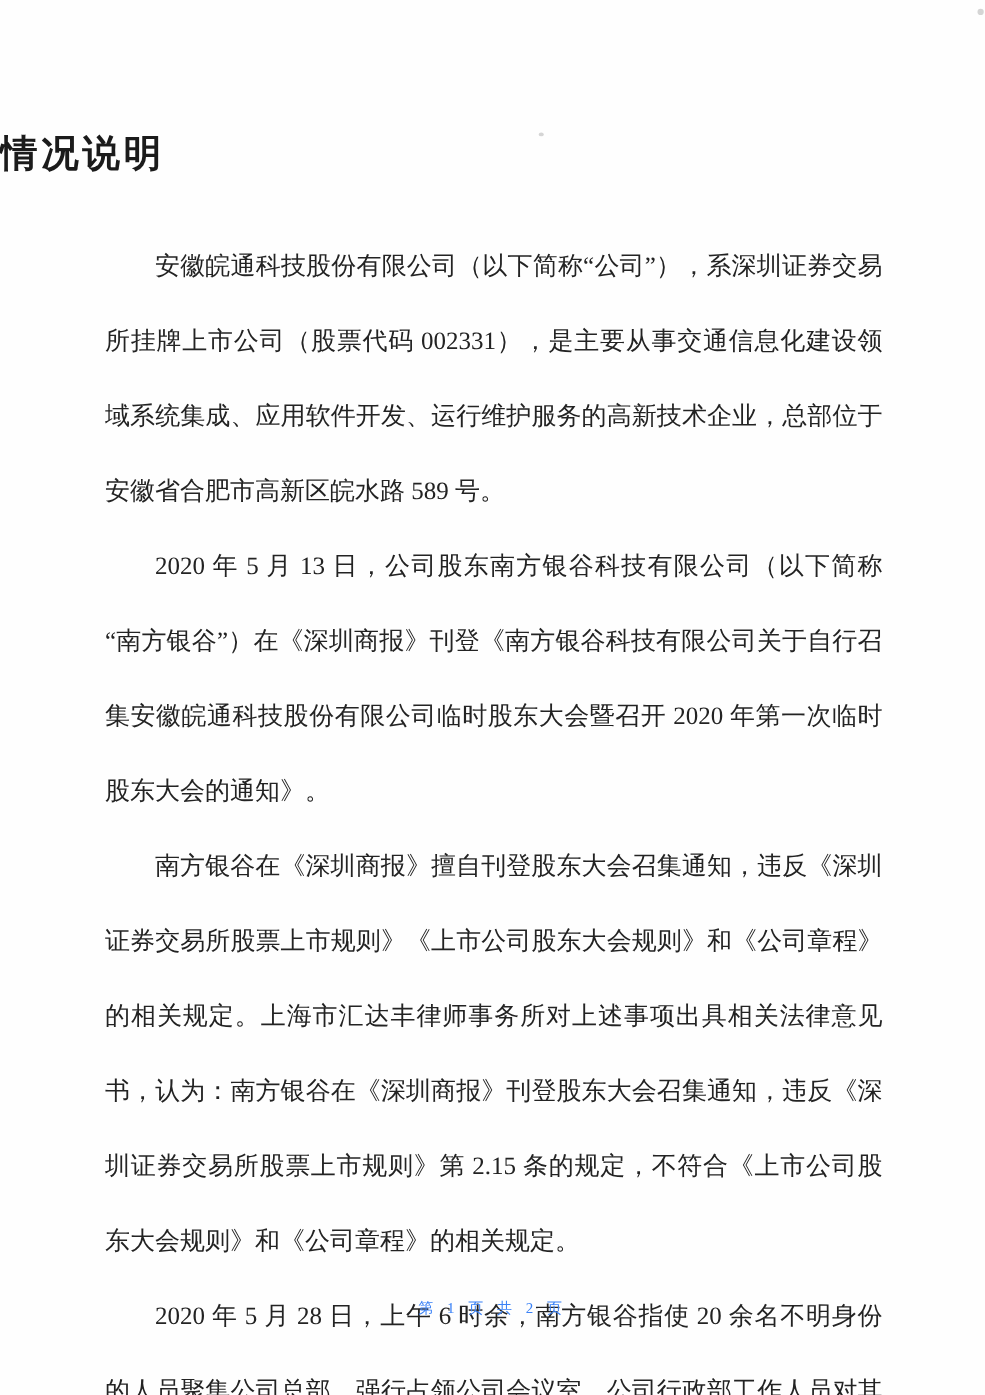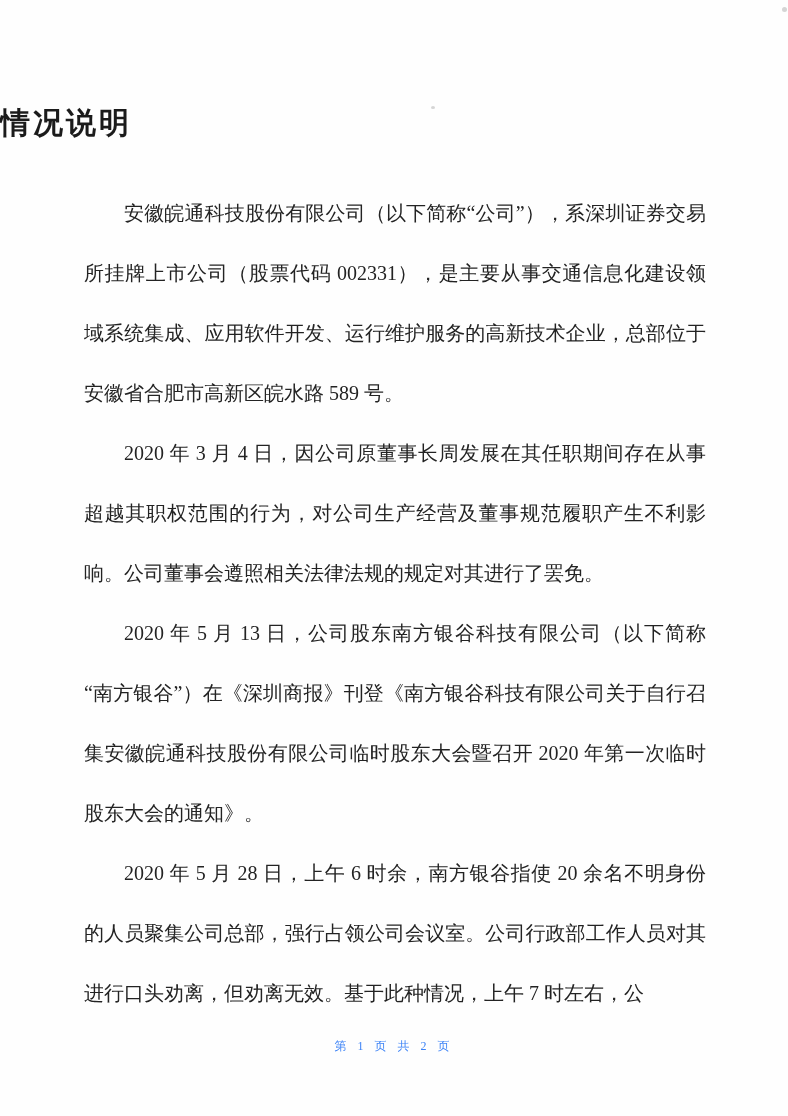--- a/index.html
+++ b/index.html
@@ -65,22 +65,22 @@
 </style>
 </head>
 <body>
 
 <div class="page">
 
   <h1 class="doc-title">情况说明</h1>
 
   <div class="doc-body">
     <p>安徽皖通科技股份有限公司（以下简称“公司”），系深圳证券交易所挂牌上市公司（股票代码 002331），是主要从事交通信息化建设领域系统集成、应用软件开发、运行维护服务的高新技术企业，总部位于安徽省合肥市高新区皖水路 589 号。</p>
-    <p>2020 年 3 月 4 日，因公司原董事长周发展在其任职期间存在从事超越其职权范围的行为，对公司生产经营及董事规范履职产生不利影响。公司董事会遵照相关法律法规的规定对其进行了罢免。</p>
     <p>2020 年 5 月 13 日，公司股东南方银谷科技有限公司（以下简称“南方银谷”）在《深圳商报》刊登《南方银谷科技有限公司关于自行召集安徽皖通科技股份有限公司临时股东大会暨召开 2020 年第一次临时股东大会的通知》。</p>
+    <p>南方银谷在《深圳商报》擅自刊登股东大会召集通知，违反《深圳证券交易所股票上市规则》《上市公司股东大会规则》和《公司章程》的相关规定。上海市汇达丰律师事务所对上述事项出具相关法律意见书，认为：南方银谷在《深圳商报》刊登股东大会召集通知，违反《深圳证券交易所股票上市规则》第 2.15 条的规定，不符合《上市公司股东大会规则》和《公司章程》的相关规定。</p>
     <p>2020 年 5 月 28 日，上午 6 时余，南方银谷指使 20 余名不明身份的人员聚集公司总部，强行占领公司会议室。公司行政部工作人员对其进行口头劝离，但劝离无效。基于此种情况，上午 7 时左右，公</p>
   </div>
 
   <div class="page-footer">第 1 页 共 2 页</div>
 
   <span class="scan-speck speck-1"></span>
   <span class="scan-speck speck-2"></span>
 
 </div>
 

